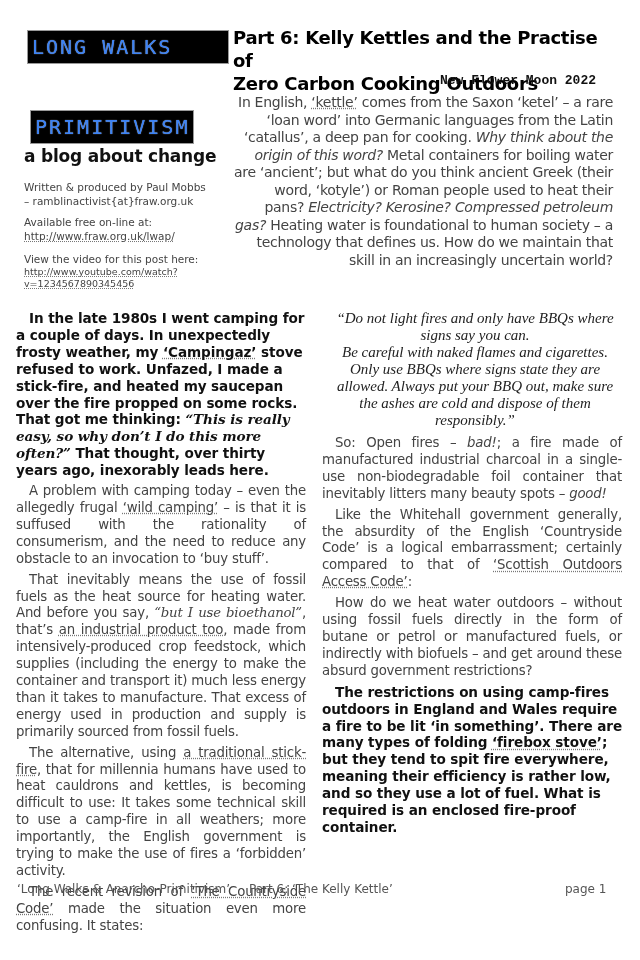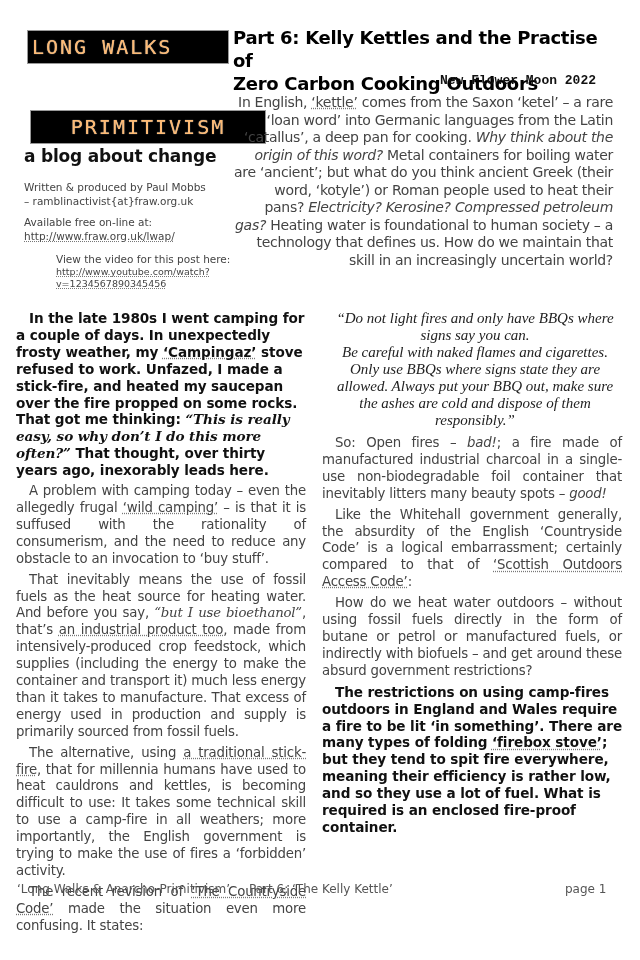--- a/index.html
+++ b/index.html
@@ -2,30 +2,30 @@
 <html><head>
   <meta charset="utf-8">
   <style>
     * { box-sizing: border-box; margin: 0; padding: 0; }
     html, body { width: 640px; height: 960px; background: #ffffff; overflow: hidden; }
     body { position: relative; font-family: "DejaVu Sans", sans-serif; color: #333; }
 
     
     .logo { position: absolute; left: 26px; top: 30px; width: 205px; }
     .logo-line {
-      display: block; background: #000; color: #fdba74;
+      display: block; background: #000; color: #3b82f6;
       font-family: "DejaVu Sans Mono", monospace; font-weight: normal;
       font-size: 20px; letter-spacing: 2px; line-height: 32px; height: 34px;
       padding: 0 4px; margin-bottom: 3px; white-space: nowrap;
       border: 1px solid #999;
       text-shadow: 0 0 1px #bbb;
     }
     .logo-line.l1 { margin-left: 1px; width: 202px; }
     .logo-line.l2 { width: 205px; }
-    .logo-line.l3 { margin-left: 4px; width: 236px; text-align: center; margin-top: 46px; }
+    .logo-line.l3 { margin-left: 4px; width: 164px; text-align: center; margin-top: 46px; }
 
     .tagline { position: absolute; left: 24px; top: 146px; font-size: 17px; font-weight: bold; color: #111; letter-spacing: -0.2px; }
     .meta { position: absolute; left: 24px; width: 220px; font-size: 10.5px; color: #444; line-height: 14px; }
     .meta.m1 { top: 180px; }
     .meta.m2 { top: 215px; }
     .meta.m3 { top: 252px; }
     .link { text-decoration: underline dotted #777; color: #444; }
 
     
     .title { position: absolute; right: 27px; top: 26px; width: 380px; text-align: left; font-size: 18px; font-weight: bold; color: #000000; line-height: 23px; letter-spacing: -0.3px; }
@@ -60,21 +60,21 @@
 <div class="tagline">a blog about change</div>
 
 <div class="meta m1">
   <div>Written &amp; produced by Paul Mobbs</div>
   <div>– ramblinactivist{at}fraw.org.uk</div>
 </div>
 <div class="meta m2">
   <div>Available free on-line at:</div>
   <a class="link">http://www.fraw.org.uk/lwap/</a>
 </div>
-<div class="meta m3" style="font-size:10.5px;margin-left:32px;">
+<div class="meta m3" style="font-size:10.5px;">
   <div>View the video for this post here:</div>
   <a class="link" style="display:block;font-size:9.5px;line-height:12px;">
     <span style="display:block">http://www.youtube.com/watch?</span>
     <span style="display:block">v=1234567890345456</span>
   </a>
 </div>
 
 <div class="title">
   <div>Part 6: Kelly Kettles and the Practise of</div>
   <div>Zero Carbon Cooking Outdoors</div>

